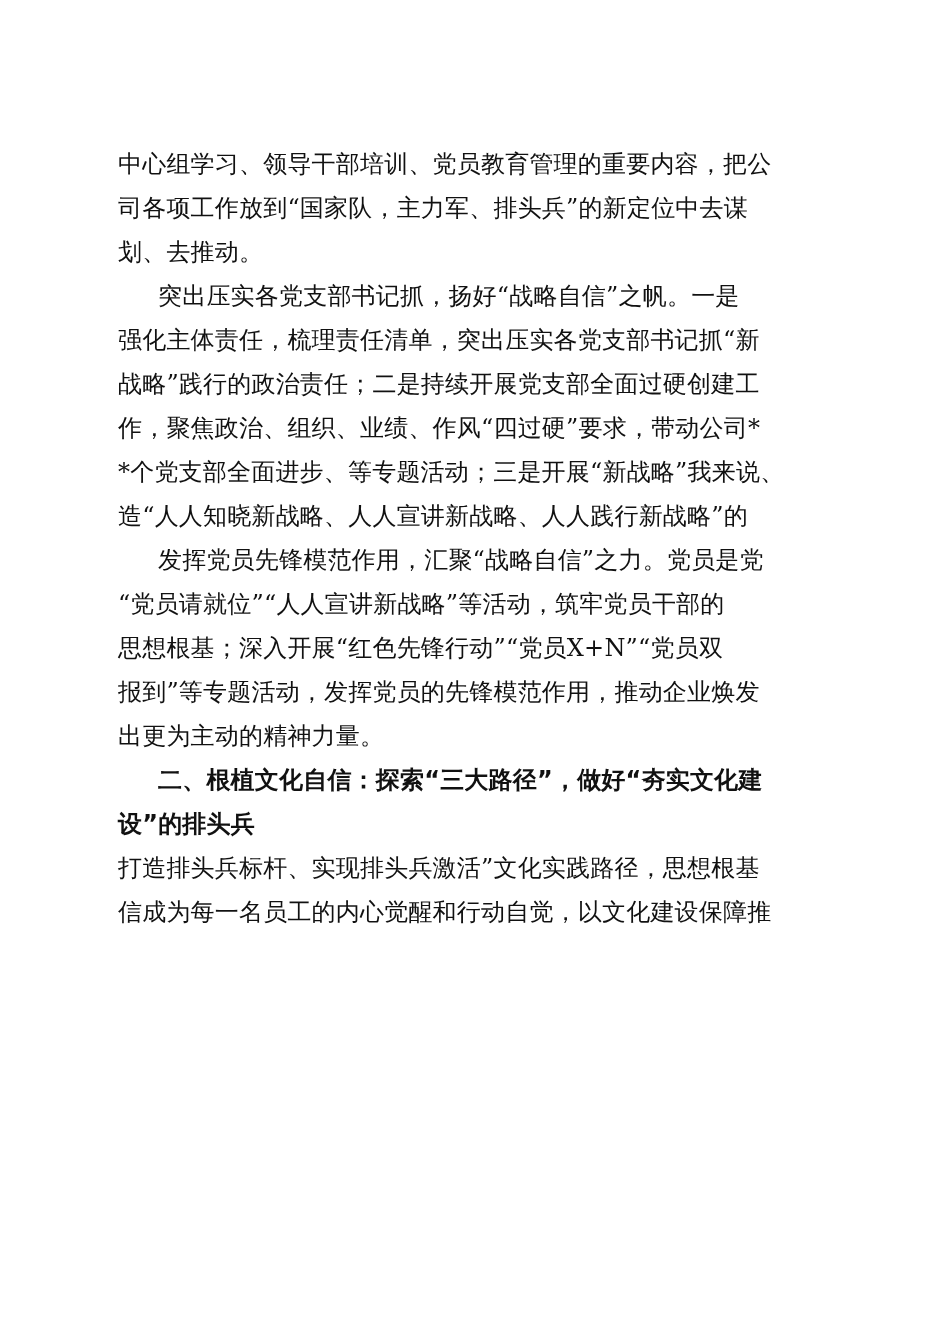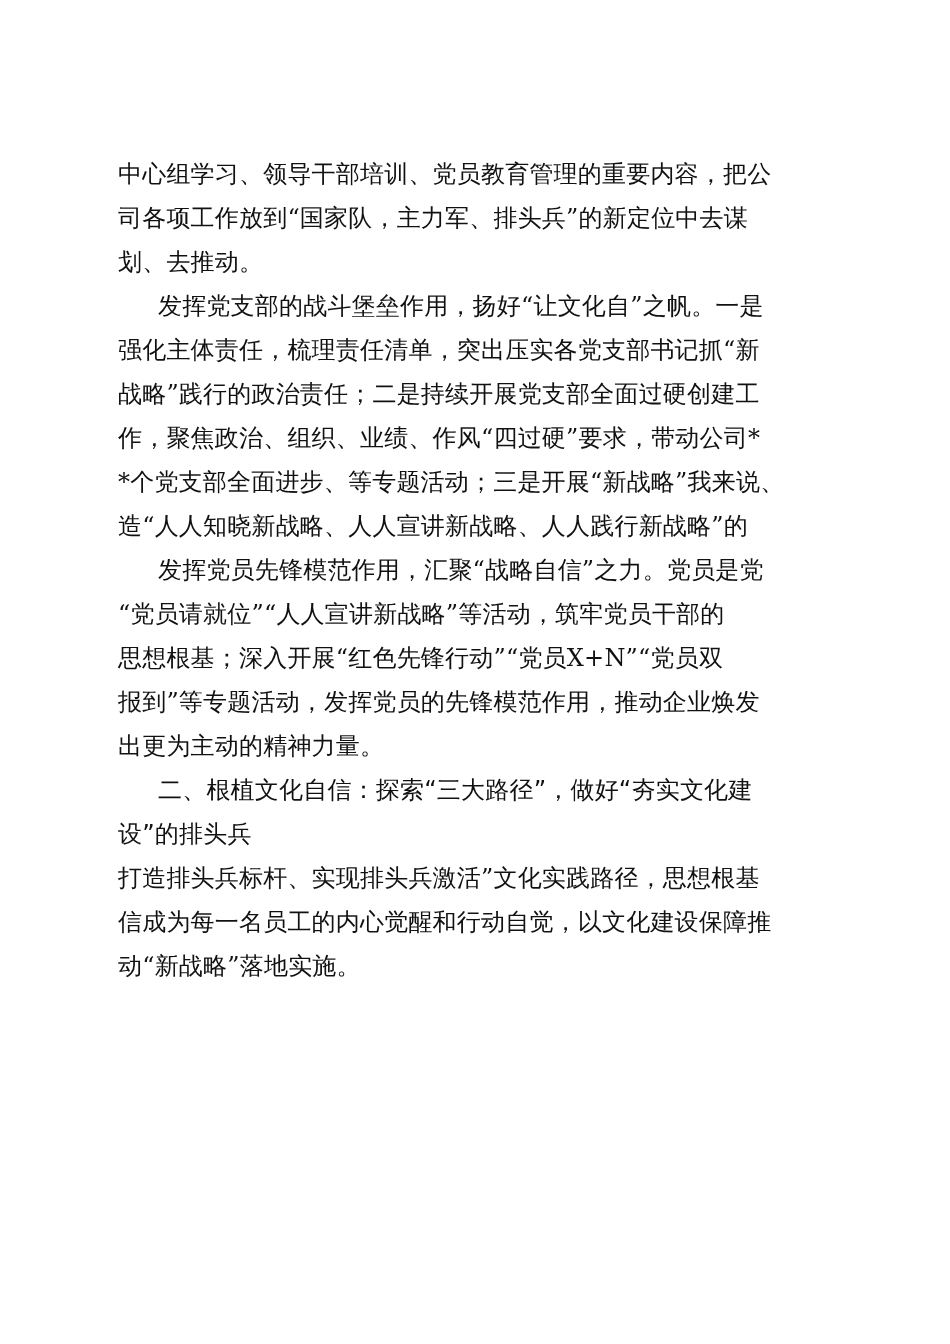--- a/index.html
+++ b/index.html
@@ -11,53 +11,53 @@
     width: 950px;
     height: 1344px;
     position: relative;
     overflow: hidden;
     font-family: "DejaVu Serif", "Liberation Serif", serif;
     color: #111111;
   }
   .page {
     position: absolute;
     left: 118px;
-    top: 152px;
+    top: 142px;
     width: 706px;
   }
   .line {
     height: 44px;
     line-height: 44px;
     font-size: 24px;
     white-space: nowrap;
     letter-spacing: 0.2px;
     overflow: visible;
   }
   .heading {
     font-family: "DejaVu Sans", "Liberation Sans", sans-serif;
-    font-weight: normal;
+    font-weight: bold;
     font-size: 24px;
   }
   .indent {
     padding-left: 40px;
   }
 </style>
 </head>
 <body>
 
 <div class="page">
 
   <div>
     <div class="line">中心组学习、领导干部培训、党员教育管理的重要内容，把公</div>
     <div class="line">司各项工作放到“国家队，主力军、排头兵”的新定位中去谋</div>
     <div class="line">划、去推动。</div>
   </div>
 
   <div>
-    <div class="line indent">发挥党支部的战斗堡垒作用，扬好“让文化自”之帆。一是</div>
+    <div class="line indent">突出压实各党支部书记抓，扬好“战略自信”之帆。一是</div>
     <div class="line">强化主体责任，梳理责任清单，突出压实各党支部书记抓“新</div>
     <div class="line">战略”践行的政治责任；二是持续开展党支部全面过硬创建工</div>
     <div class="line">作，聚焦政治、组织、业绩、作风“四过硬”要求，带动公司*</div>
     <div class="line">*个党支部全面进步、等专题活动；三是开展“新战略”我来说、</div>
     <div class="line">造“人人知晓新战略、人人宣讲新战略、人人践行新战略”的</div>
   </div>
 
   <div>
     <div class="line indent">发挥党员先锋模范作用，汇聚“战略自信”之力。党员是党</div>
     <div class="line">“党员请就位”“人人宣讲新战略”等活动，筑牢党员干部的</div>
@@ -67,16 +67,15 @@
   </div>
 
   <div>
     <div class="line heading indent">二、根植文化自信：探索“三大路径”，做好“夯实文化建</div>
     <div class="line heading">设”的排头兵</div>
   </div>
 
   <div>
     <div class="line">打造排头兵标杆、实现排头兵激活”文化实践路径，思想根基</div>
     <div class="line">信成为每一名员工的内心觉醒和行动自觉，以文化建设保障推</div>
-    <div class="line">动“新战略”落地实施。</div>
   </div>
 
 </div>
 
 </body></html>

